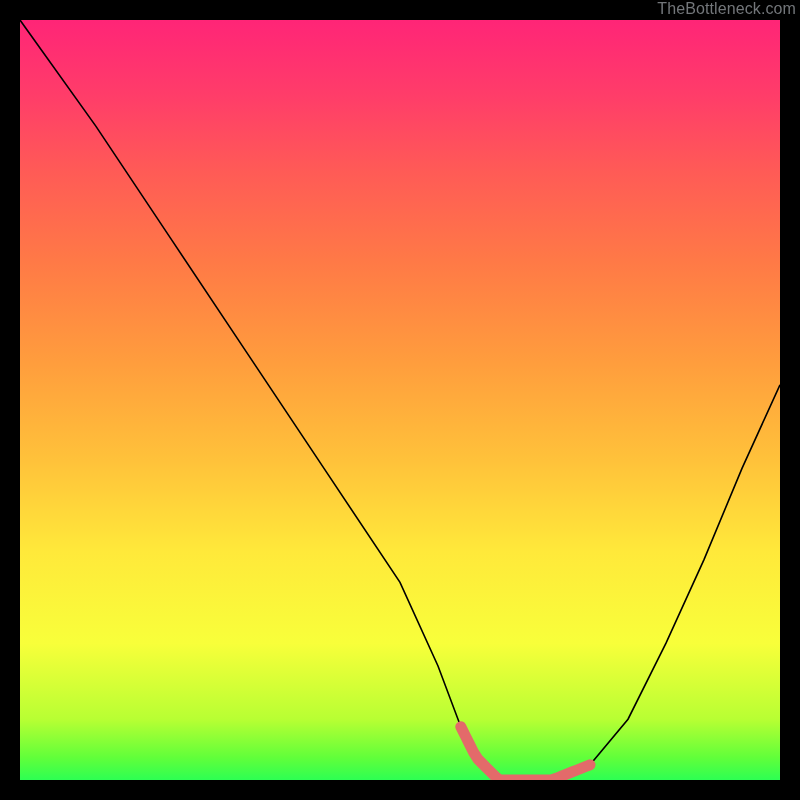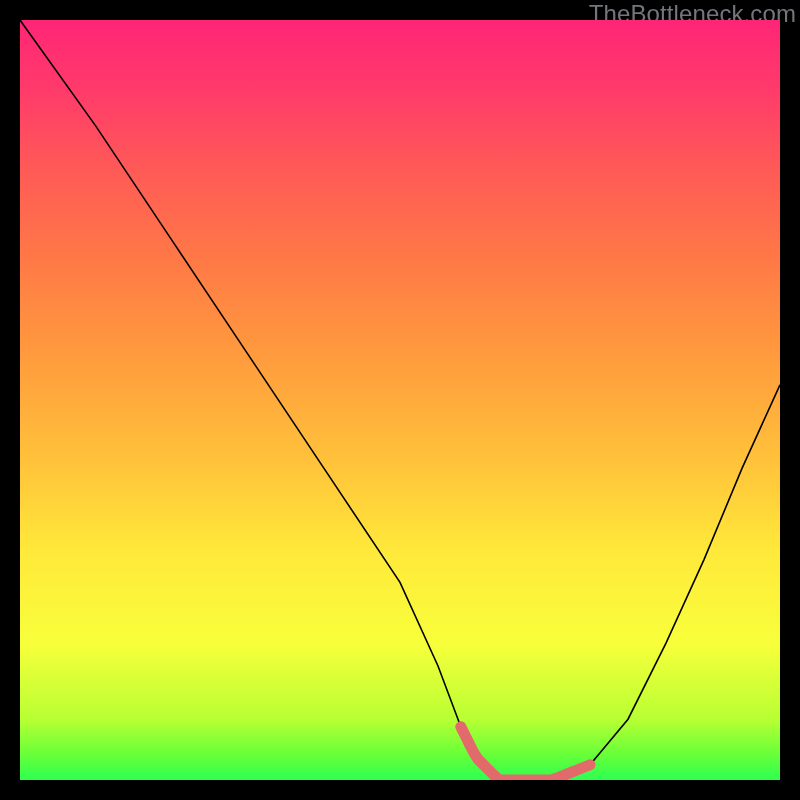--- a/index.html
+++ b/index.html
@@ -35,21 +35,21 @@
     left: 0;
     top: 0;
     width: 760px;
     height: 760px;
   }
   .attribution {
     position: absolute;
     top: 0px;
     right: 4px;
     font-family: Verdana, Geneva, sans-serif;
-    font-size: 24px;
+    font-size: 16px;
     font-weight: 500;
     color: #73767a;
     letter-spacing: 0.1px;
   }
 </style>
 </head>
 <body>
 
 <div class="chart-container">
   <div class="attribution">TheBottleneck.com</div>

